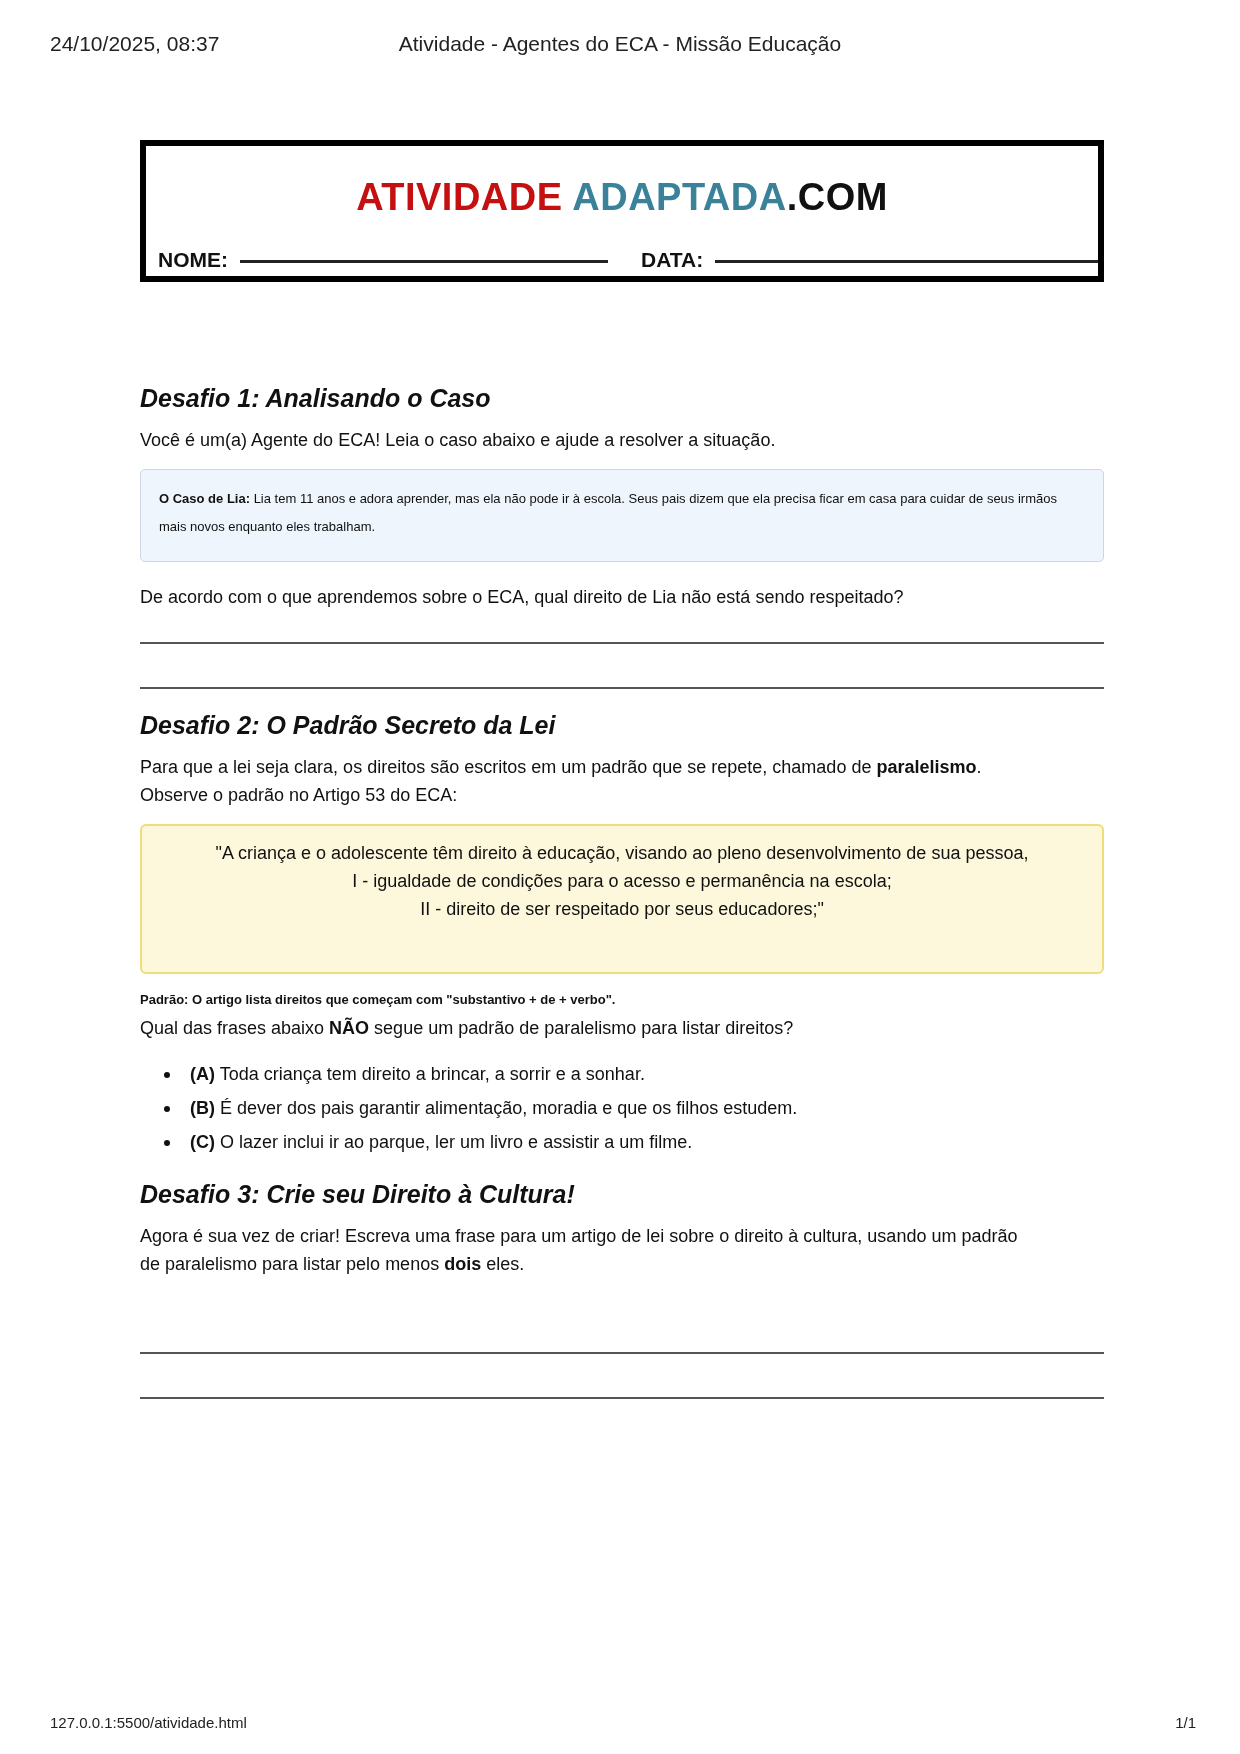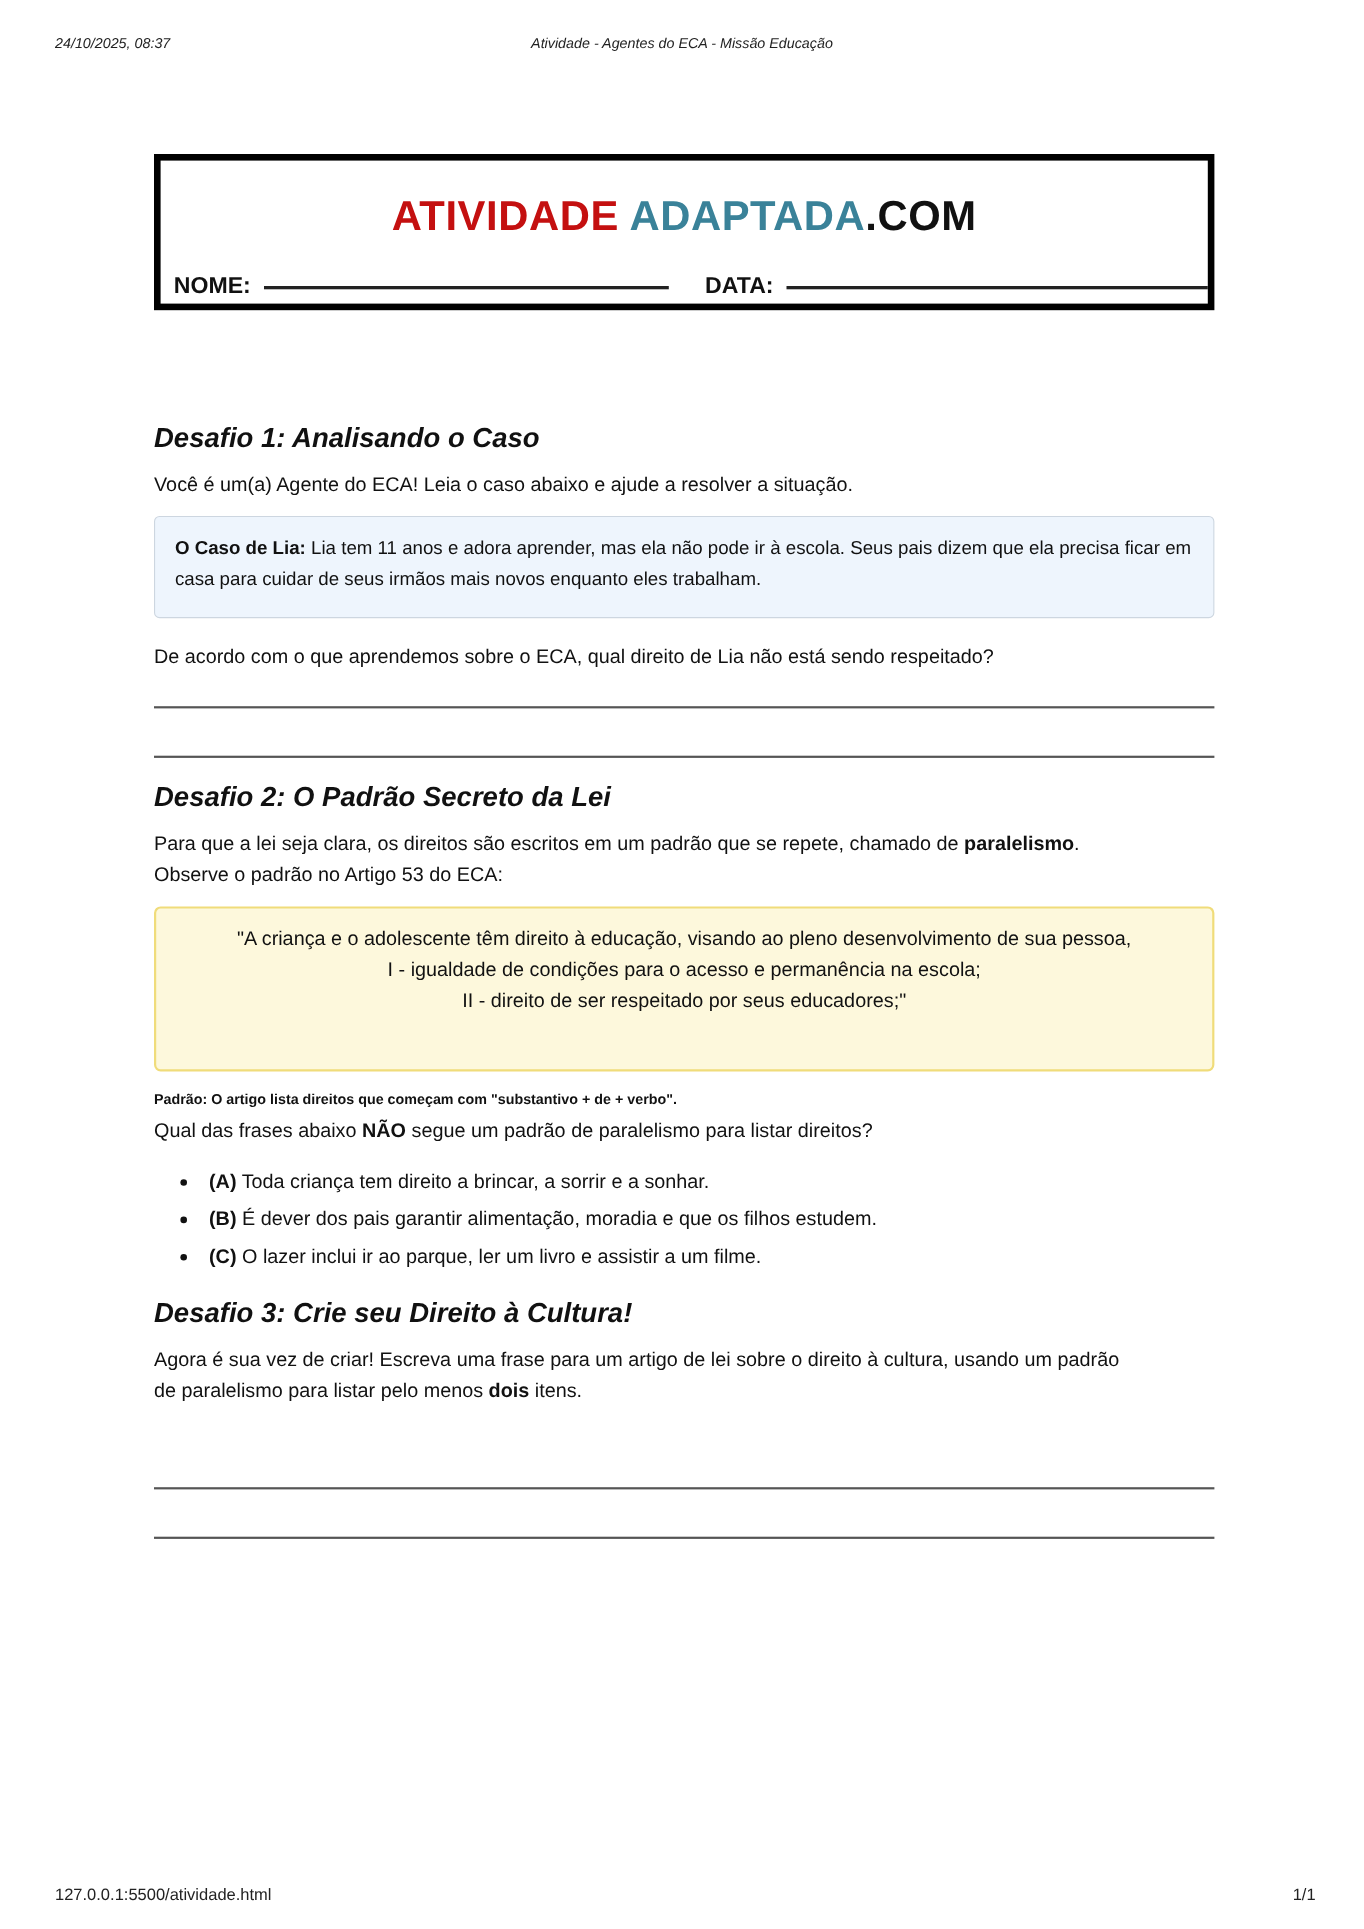--- a/index.html
+++ b/index.html
@@ -14,23 +14,22 @@
       font-family: "Liberation Sans", "DejaVu Sans", sans-serif;
       color: #111111;
       overflow: hidden;
     }
     .print-header {
       position: absolute;
       top: 32px;
       left: 0;
       width: 1240px;
       height: 20px;
-      font-size: 13px;
+      font-size: 21px;
       color: #222;
-      font-style: italic;
     }
     .print-header .date {
       position: absolute;
       left: 50px;
       top: 0;
     }
     .print-header .title {
       position: absolute;
       left: 0;
       width: 1240px;
@@ -135,21 +134,21 @@
       position: absolute;
       left: 0;
       top: 329px;
       width: 964px;
       height: 93px;
       box-sizing: border-box;
       background: #eef5fd;
       border: 1.5px solid #cdd6e0;
       border-radius: 5px;
       padding: 15px 18px;
-      font-size: 17px;
+      font-size: 13px;
       line-height: 28px;
     }
     .answer-line {
       position: absolute;
       left: 0;
       width: 964px;
       height: 2px;
       background: #555;
     }
     .quote-box {
@@ -267,21 +266,21 @@
     </li>
     <li>
       <span class="bullet"></span>
       <b>(C)</b><span> O lazer inclui ir ao parque, ler um livro e assistir a um filme.</span>
     </li>
   </ul>
 
   <h2 style="top:1040px;">Desafio 3: Crie seu Direito à Cultura!</h2>
   <p class="para" style="top:1082px;">Agora é sua vez de criar! Escreva uma frase para um artigo de lei sobre o direito à cultura, usando um padrão</p>
   <p class="para" style="top:1110px;">
-    <span>de paralelismo para listar pelo menos </span><b>dois</b><span> itens.</span>
+    <span>de paralelismo para listar pelo menos </span><b>dois</b><span> eles.</span>
   </p>
   <div class="answer-line" style="top:1212px;"></div>
   <div class="answer-line" style="top:1257px;"></div>
 </div>
 
 <div class="print-footer">
   <span class="url">127.0.0.1:5500/atividade.html</span>
   <span class="pages">1/1</span>
 </div>
 

